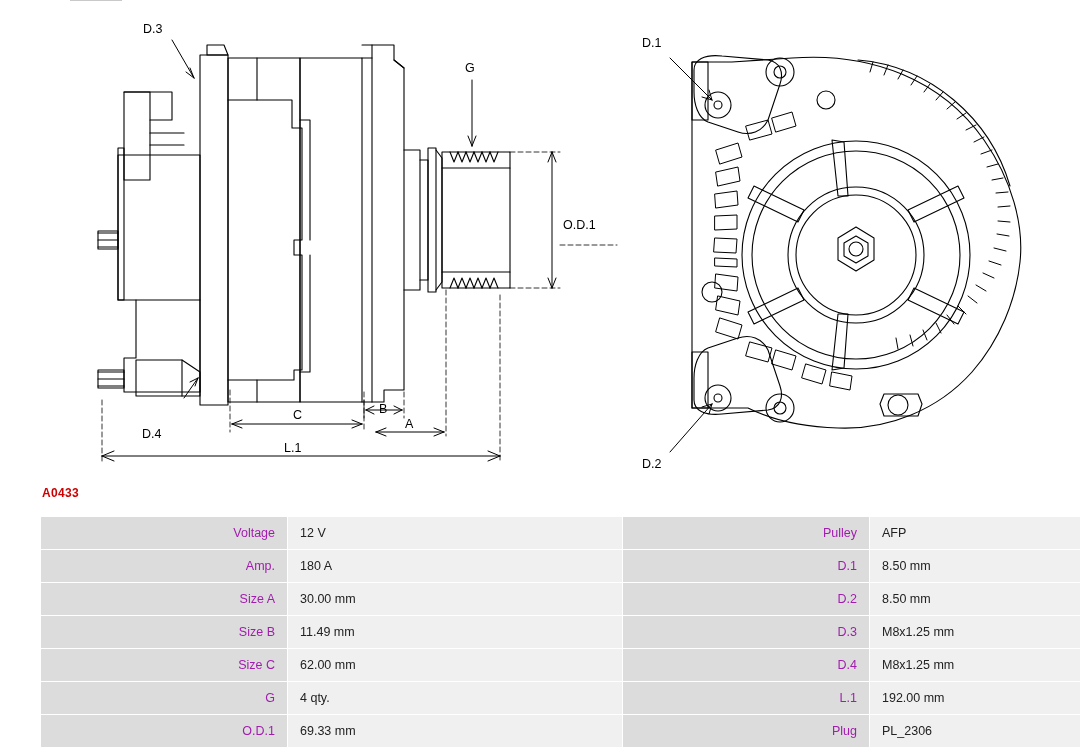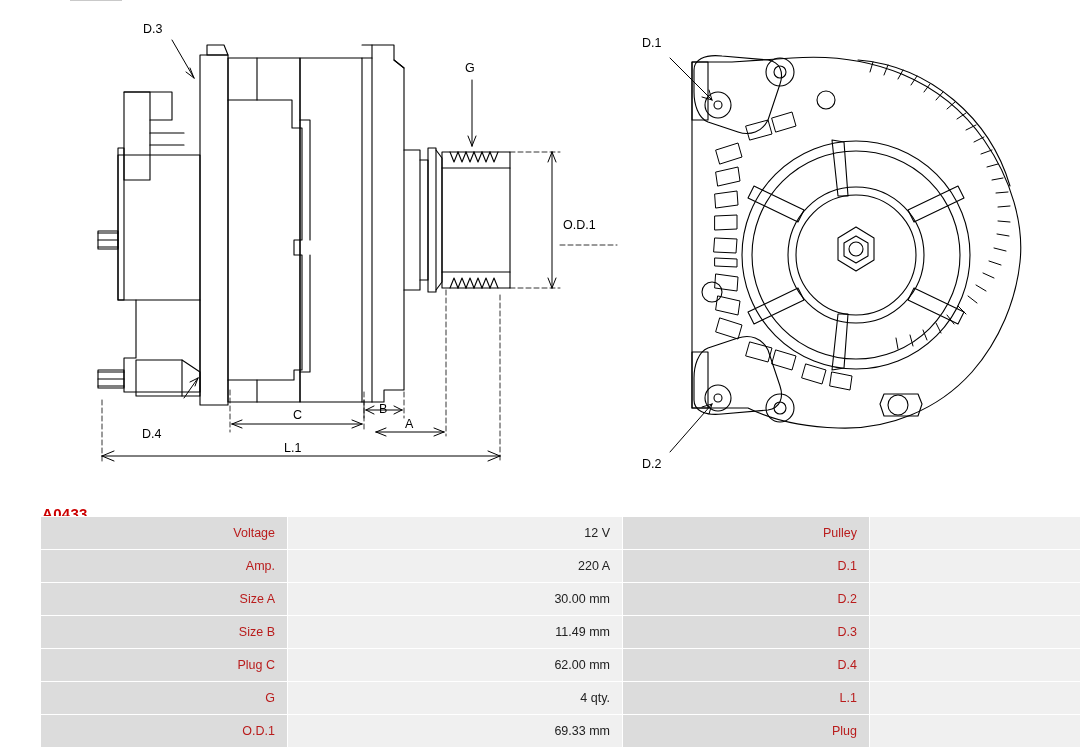--- a/index.html
+++ b/index.html
@@ -24,22 +24,22 @@
   .drawing-area {
     position: absolute;
     left: 0;
     top: 0;
     width: 1080px;
     height: 480px;
   }
   .part-code {
     position: absolute;
     left: 10px;
-    top: 505px;
-    font-size: 15px;
+    top: 486px;
+    font-size: 12px;
     font-weight: bold;
     color: #cc0000;
     letter-spacing: 0.3px;
   }
   .spec-table {
     position: absolute;
     left: 8px;
     top: 516px;
     width: 1064px;
     border-collapse: collapse;
@@ -48,26 +48,25 @@
   .spec-table td {
     height: 32px;
     font-size: 12.5px;
     padding: 0 12px;
     border: 1px solid #ffffff;
     vertical-align: middle;
   }
   .lbl {
     background: #dcdcdc;
     text-align: right;
-    color: #b91c1c;
+    color: #a21caf;
     width: 222px;
   }
   .val {
     background: #f0f0f0;
-    text-align: right;
     color: #222;
     width: 310px;
   }
   .cornermark {
     position: absolute;
     left: 38px;
     top: 0px;
     width: 52px;
     height: 2px;
     border-top: 1px solid #c9c9c9;
@@ -274,38 +273,38 @@
   <table class="spec-table">
     <tbody>
       <tr>
         <td class="lbl">Voltage</td>
         <td class="val">12 V</td>
         <td class="lbl">Pulley</td>
         <td class="val">AFP</td>
       </tr>
       <tr>
         <td class="lbl">Amp.</td>
-        <td class="val">220 A</td>
+        <td class="val">180 A</td>
         <td class="lbl">D.1</td>
         <td class="val">8.50 mm</td>
       </tr>
       <tr>
         <td class="lbl">Size A</td>
         <td class="val">30.00 mm</td>
         <td class="lbl">D.2</td>
         <td class="val">8.50 mm</td>
       </tr>
       <tr>
         <td class="lbl">Size B</td>
         <td class="val">11.49 mm</td>
         <td class="lbl">D.3</td>
         <td class="val">M8x1.25 mm</td>
       </tr>
       <tr>
-        <td class="lbl">Plug C</td>
+        <td class="lbl">Size C</td>
         <td class="val">62.00 mm</td>
         <td class="lbl">D.4</td>
         <td class="val">M8x1.25 mm</td>
       </tr>
       <tr>
         <td class="lbl">G</td>
         <td class="val">4 qty.</td>
         <td class="lbl">L.1</td>
         <td class="val">192.00 mm</td>
       </tr>

